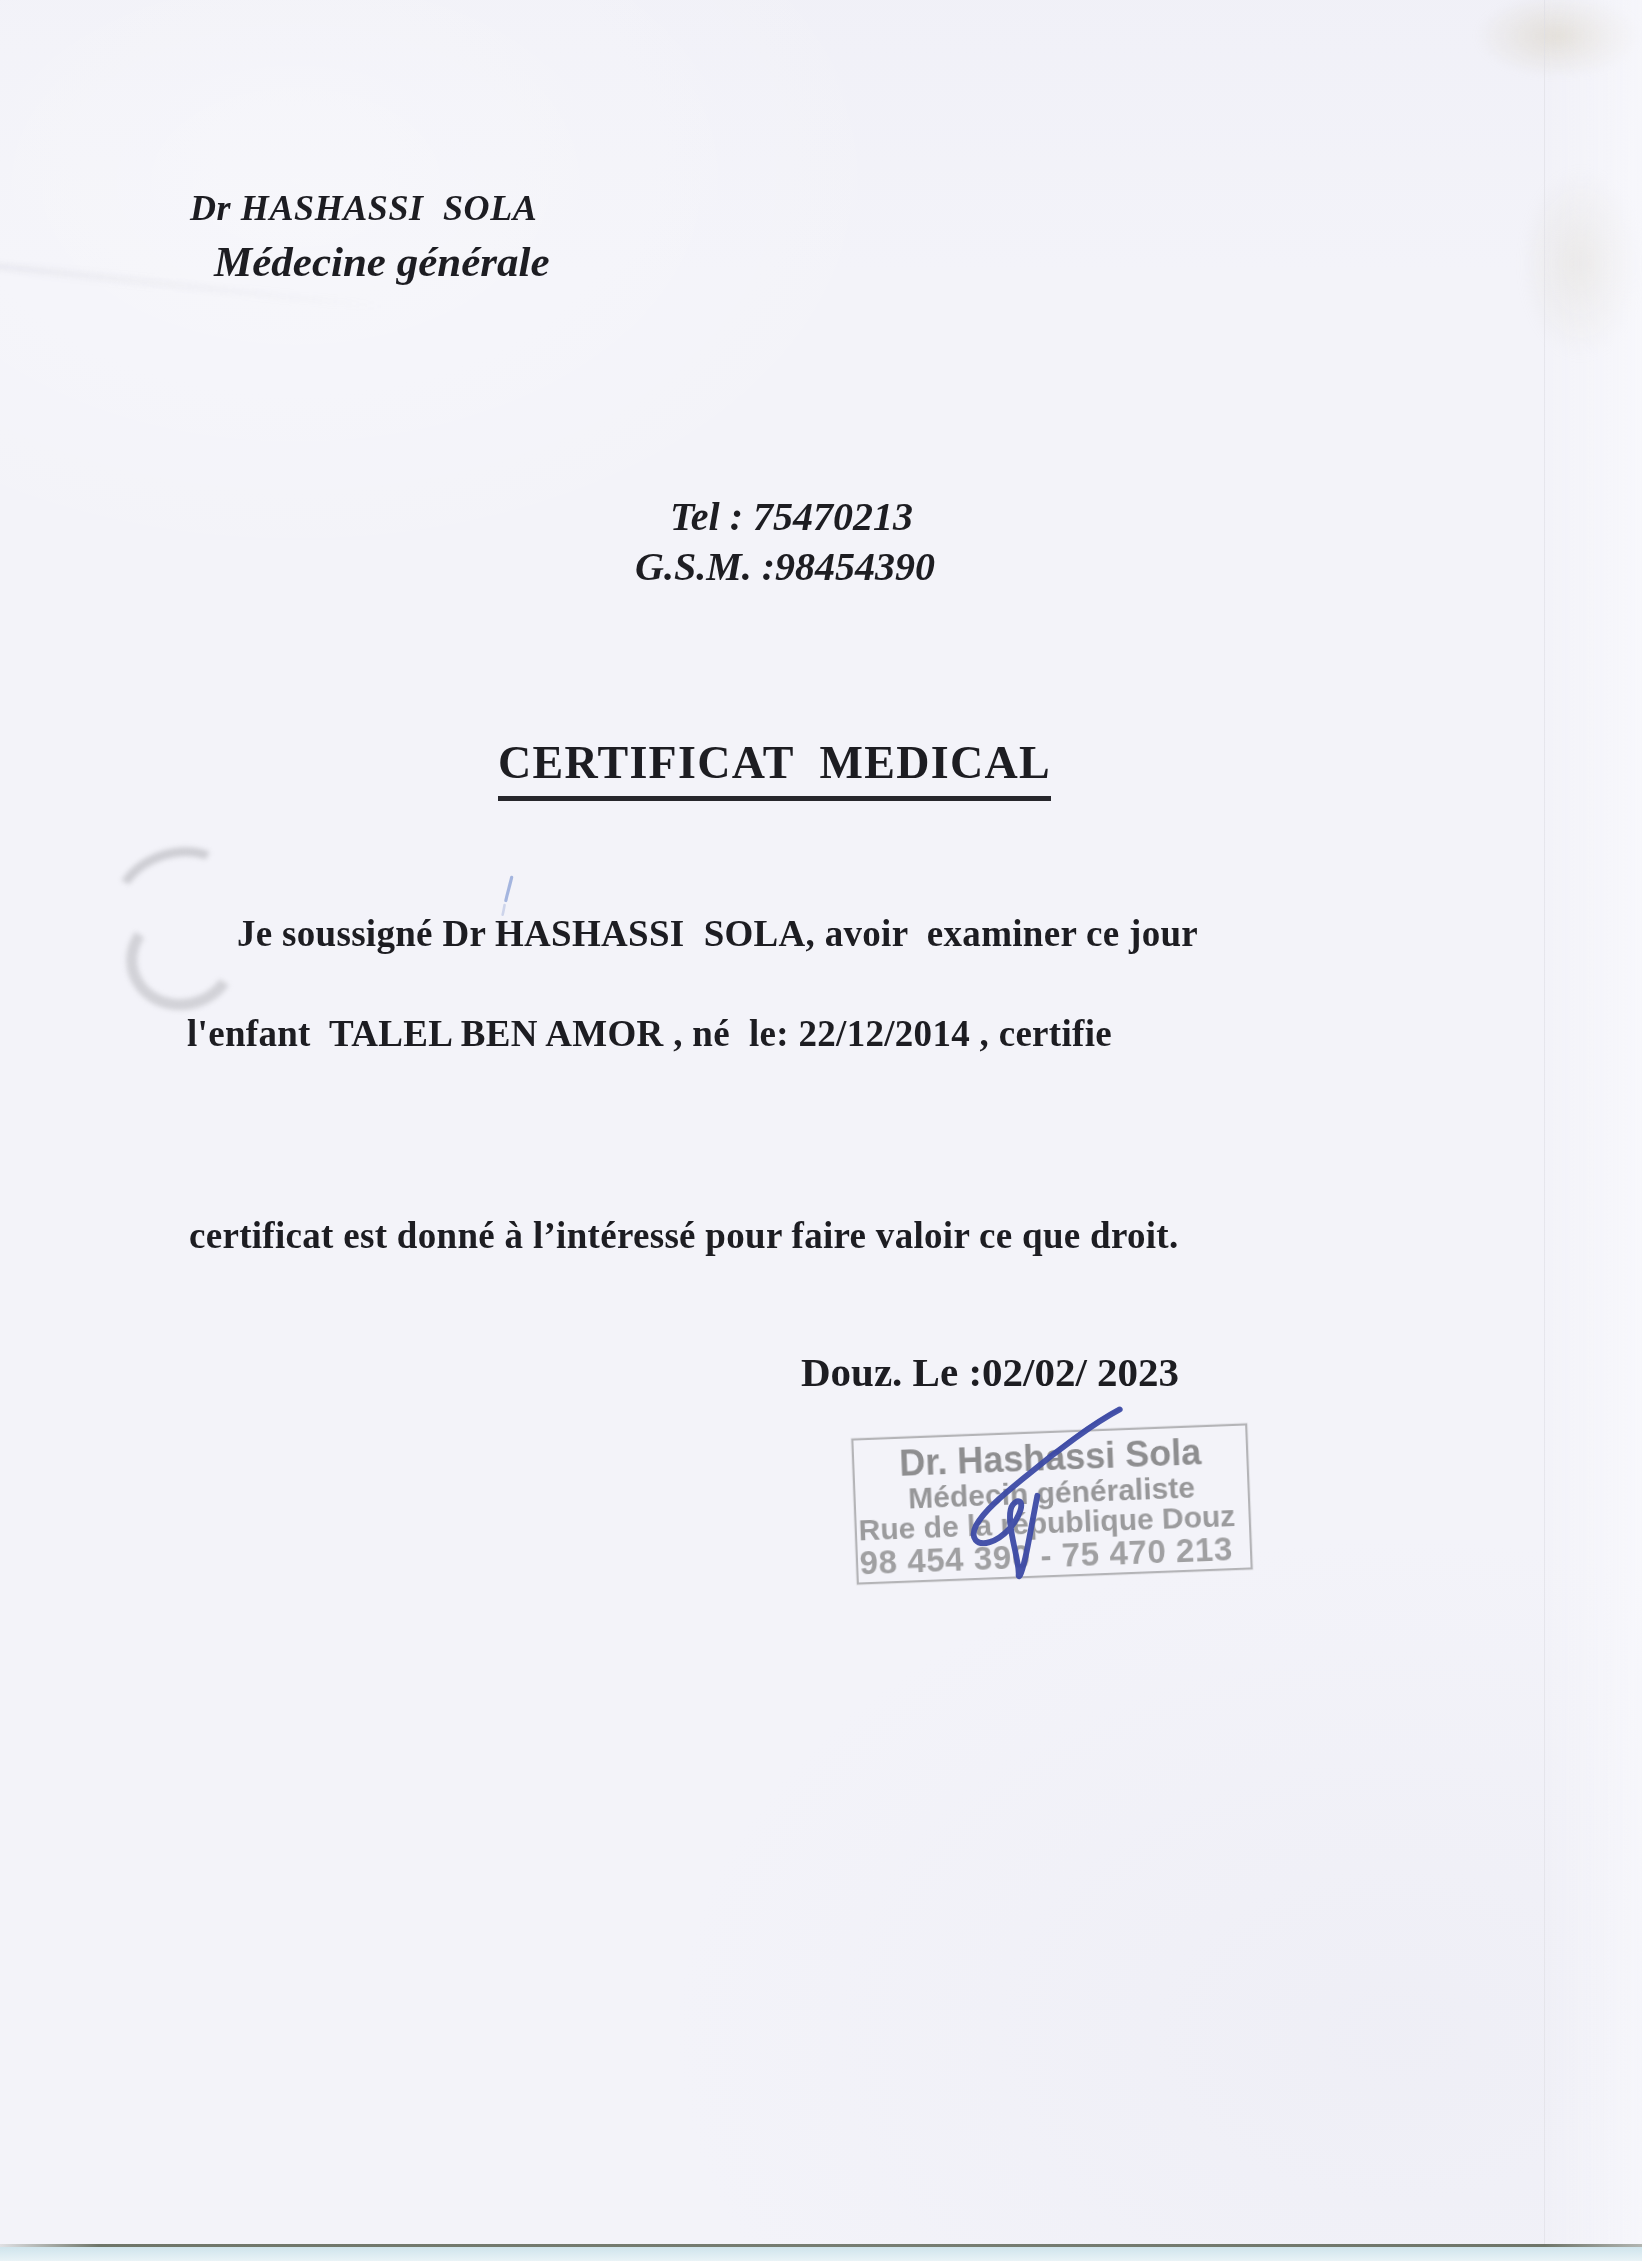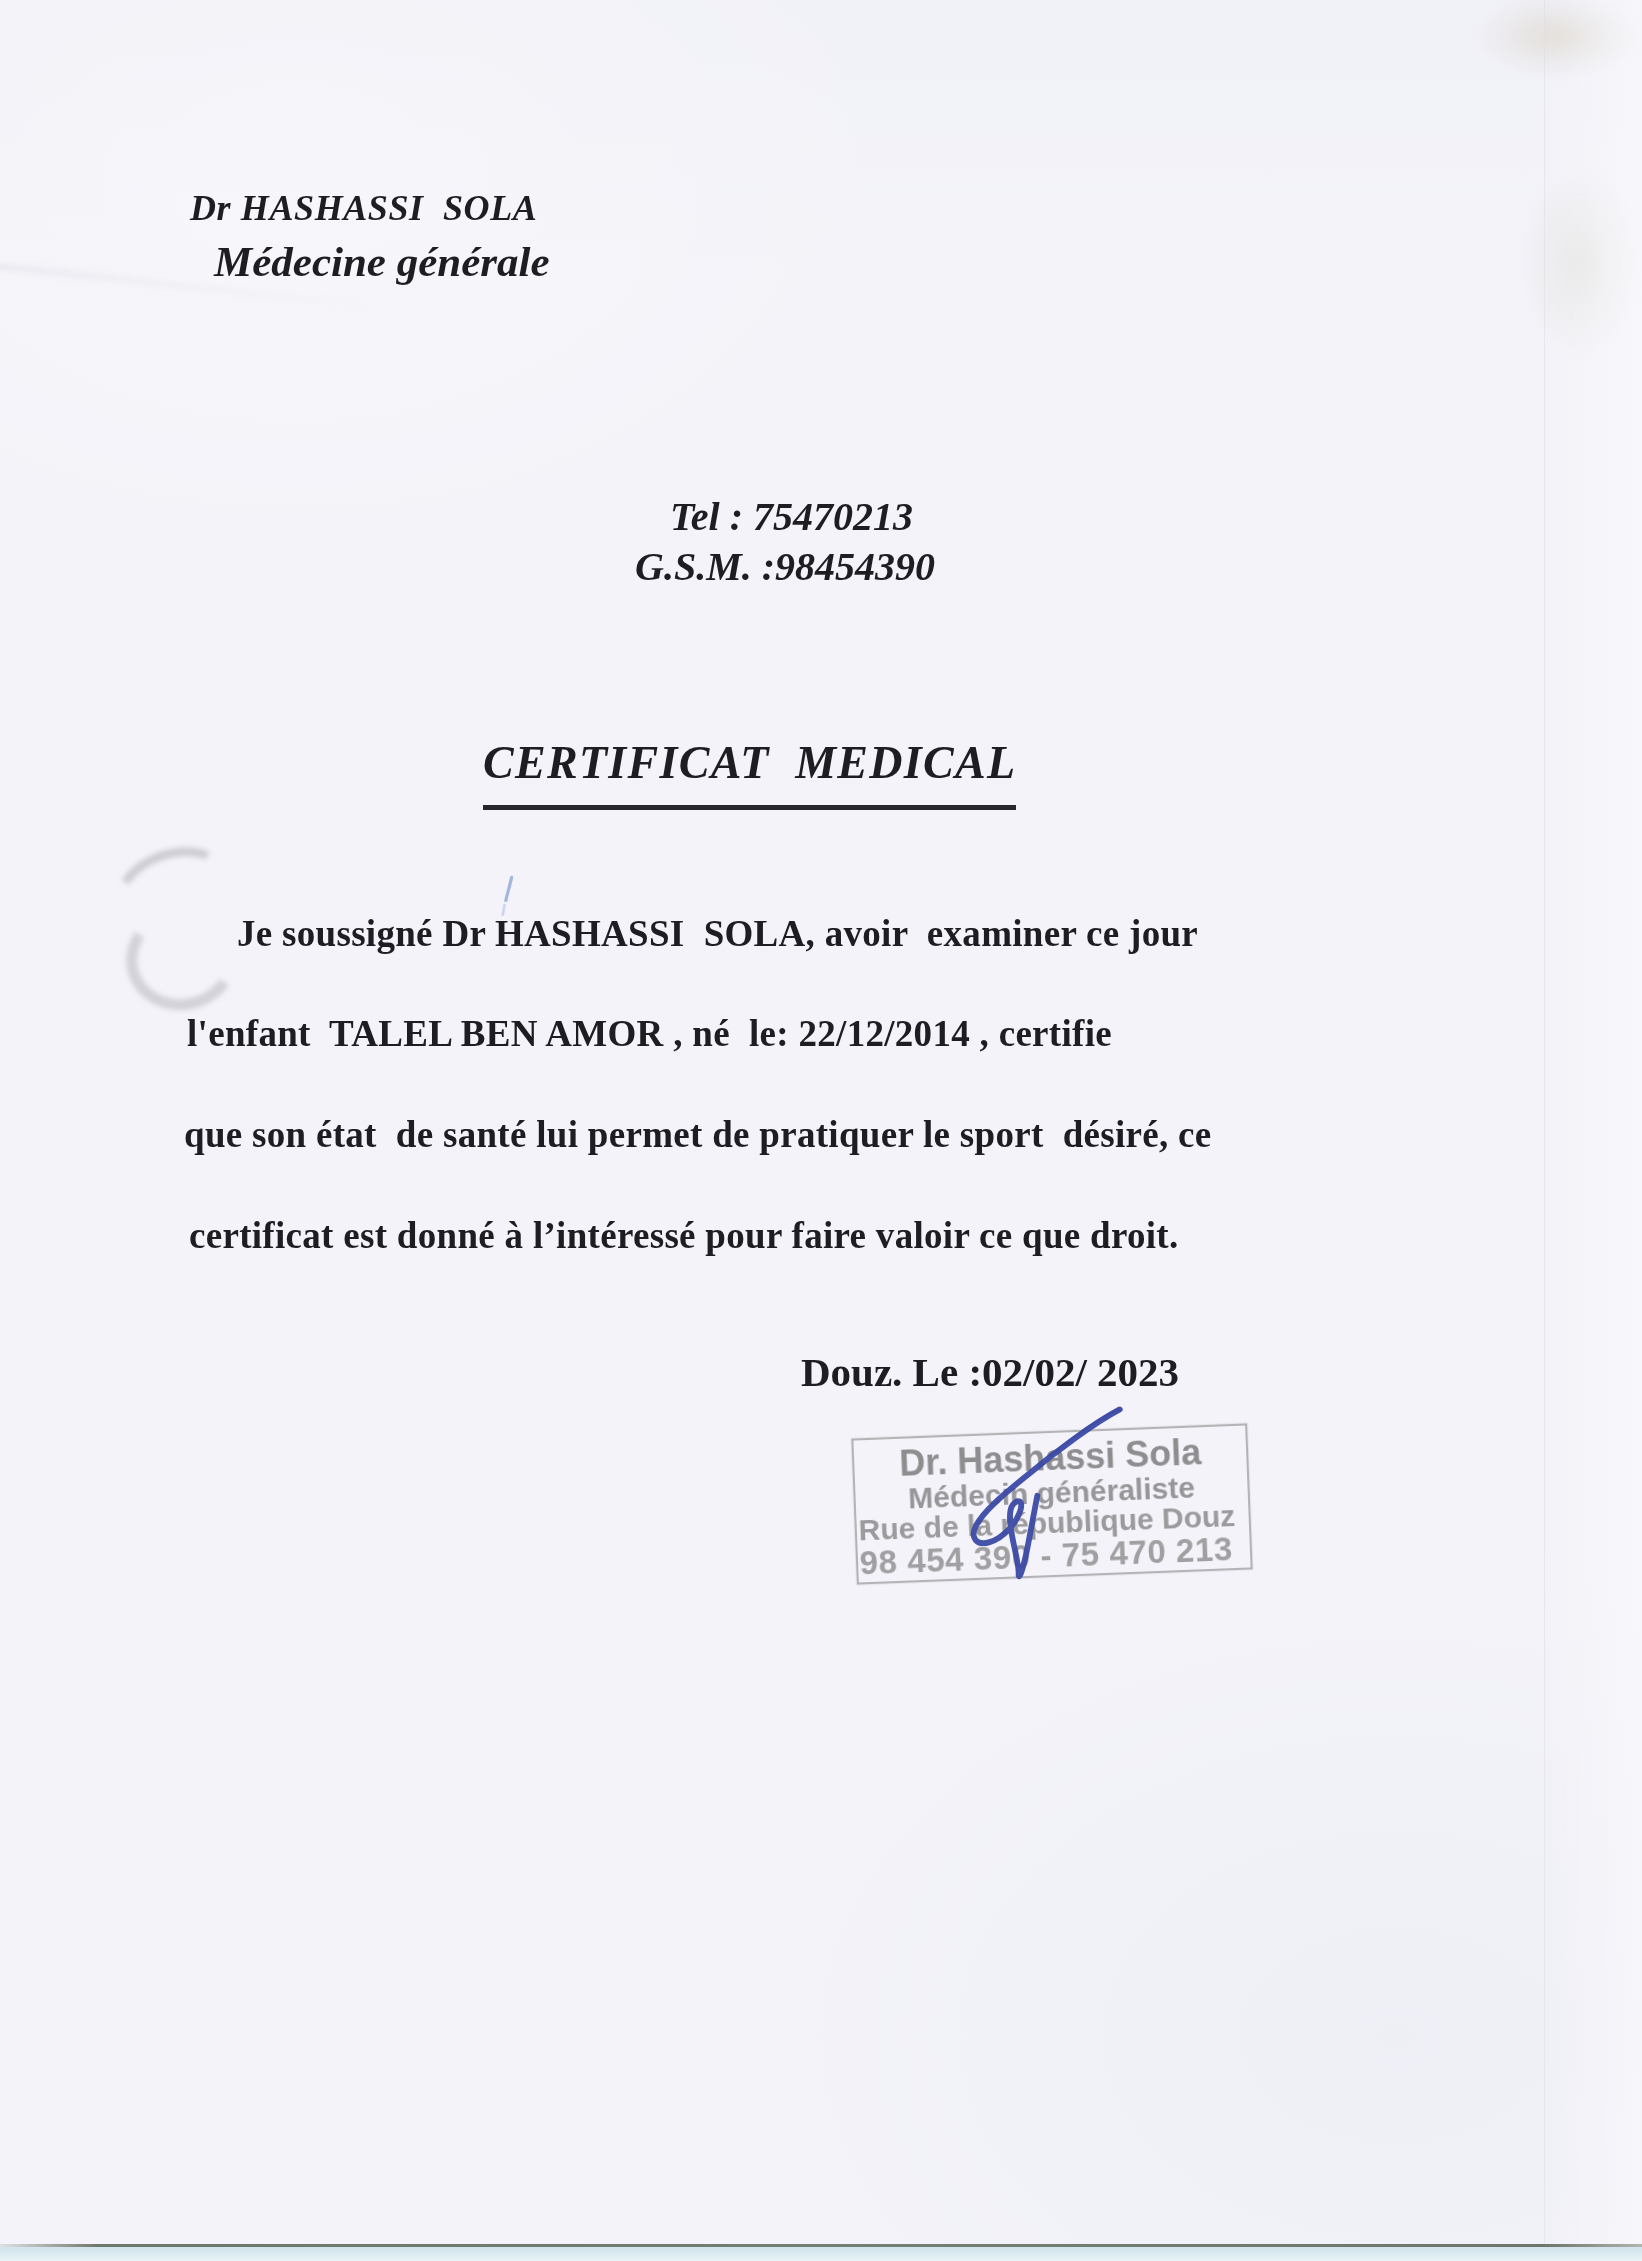--- a/index.html
+++ b/index.html
@@ -28,24 +28,24 @@
   .hdr-name    { left: 190px; top: 187px;  font-size: 36px; font-weight: bold; font-style: italic; letter-spacing: 0.6px; }
   .hdr-spec    { left: 214px; top: 237px;  font-size: 43px; font-weight: bold; font-style: italic; }
   .hdr-addr    { left: 190px; top: 287px;  font-size: 43px; font-weight: bold; font-style: italic; }
 
   
   .tel         { left: 670px; top: 493px; font-size: 40px; font-weight: bold; font-style: italic; text-align: center; }
   .gsm         { left: 635px;  top: 543px; font-size: 40px; font-weight: bold; font-style: italic; }
 
   
   .title {
-    left: 483px; top: 736px;
-    font-size: 46px; font-weight: bold; font-style: italic;
+    left: 498px; top: 736px;
+    font-size: 46px; font-weight: bold; 
     letter-spacing: 1.3px;
-    padding-bottom: 16px;
+    padding-bottom: 7px;
     border-bottom: 5.2px solid #26262c;
   }
 
   
   .body-line { font-size: 37px; font-weight: bold; letter-spacing: 0.3px; }
   .bl1 { left: 237px; top: 912px; font-family: Liberation Serif, serif; }
   .bl2 { left: 187px; top: 1012px; }
   .bl3 { left: 184px; top: 1113px; }
   .bl4 { left: 189px; top: 1214px; }
 
@@ -146,21 +146,20 @@
   <div class="txt hdr-name">Dr HASHASSI  SOLA</div>
   <div class="txt hdr-spec">Médecine générale</div>
 
   <div class="txt tel">Tel : 75470213</div>
   <div class="txt gsm">G.S.M. :98454390</div>
 
   <div class="txt title">CERTIFICAT  MEDICAL</div>
 
   <div class="txt body-line bl1">Je soussigné Dr HASHASSI  SOLA, avoir  examiner ce jour</div>
   <div class="txt body-line bl2">l'enfant  TALEL BEN AMOR , né  le: 22/12/2014 , certifie</div>
-  <div class="txt body-line bl3">que son état  de santé lui permet de pratiquer le sport  désiré, ce</div>
   <div class="txt body-line bl4">certificat est donné à l’intéressé pour faire valoir ce que droit.</div>
 
   <div class="txt date-line">Douz. Le :02/02/ 2023</div>
 
   <div class="stamp">
     <div class="s1">Dr. Hashassi Sola</div>
     <div class="s2">Médecin généraliste</div>
     <div class="s3">Rue de la république Douz</div>
     <div class="s4">98 454 390 - 75 470 213</div>
   </div>

